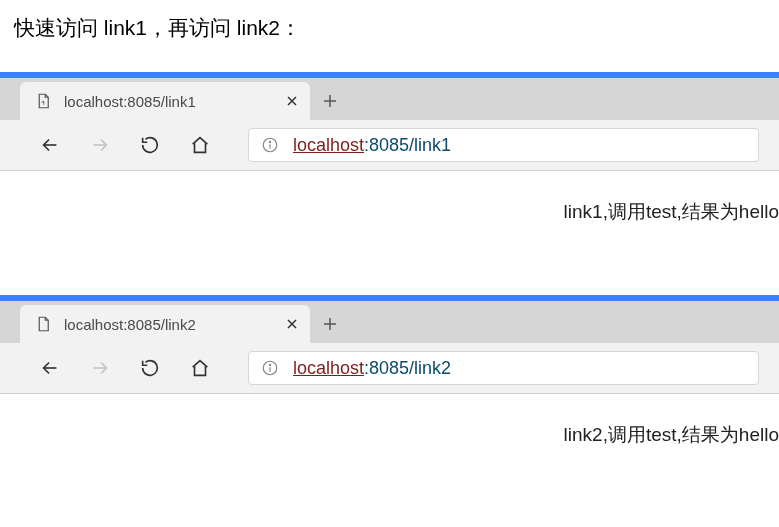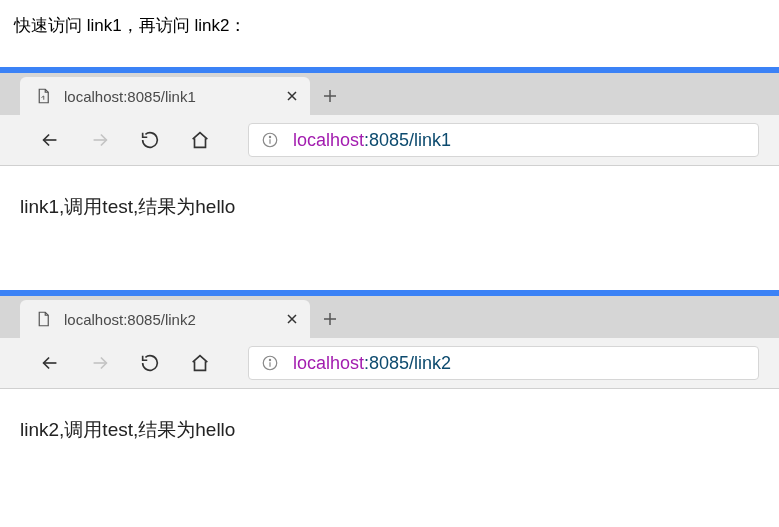--- a/index.html
+++ b/index.html
@@ -7,21 +7,21 @@
       width: 779px;
       height: 527px;
       background: #fff;
       font-family: "Microsoft YaHei", "Segoe UI", Arial, sans-serif;
       font-size: 16px;
       color: #000;
       padding: 14px 0 0 0;
     }
     .intro {
       padding: 0 12px 0 14px;
-      font-size: 17px;
+      font-size: 21px;
       margin-bottom: 30px;
     }
     .browser {
       border-top: 6px solid #3b82f6;
       border-bottom: 1px solid #d0d0d0;
       margin-bottom: 14px;
     }
     .tab-strip {
       height: 42px;
       background: #d6d6d6;
@@ -90,26 +90,27 @@
     .info-icon {
       width: 18px; height: 18px;
       display: flex; align-items: center; justify-content: center;
       color: #888;
     }
     .url-text {
       font-size: 18px;
       font-family: "Segoe UI", Arial, sans-serif;
       color: #333;
     }
-    .url-text .host { color: #a21caf; }
+    .url-text .host { color: #7f1d1d; text-decoration: underline; }
     .url-text .port-path-grey { color: #0c4a6e; text-align: right; }
     .page-content {
       padding: 14px 0 0 20px;
       font-size: 19px;
       color: #222;
+      text-align: right;
     }
     .gap { height: 70px; }
     svg { display: block; }
   </style>
 </head>
 <body>
 
 <div class="intro">快速访问 link1，再访问 link2：</div>
 
 <div class="browser">

